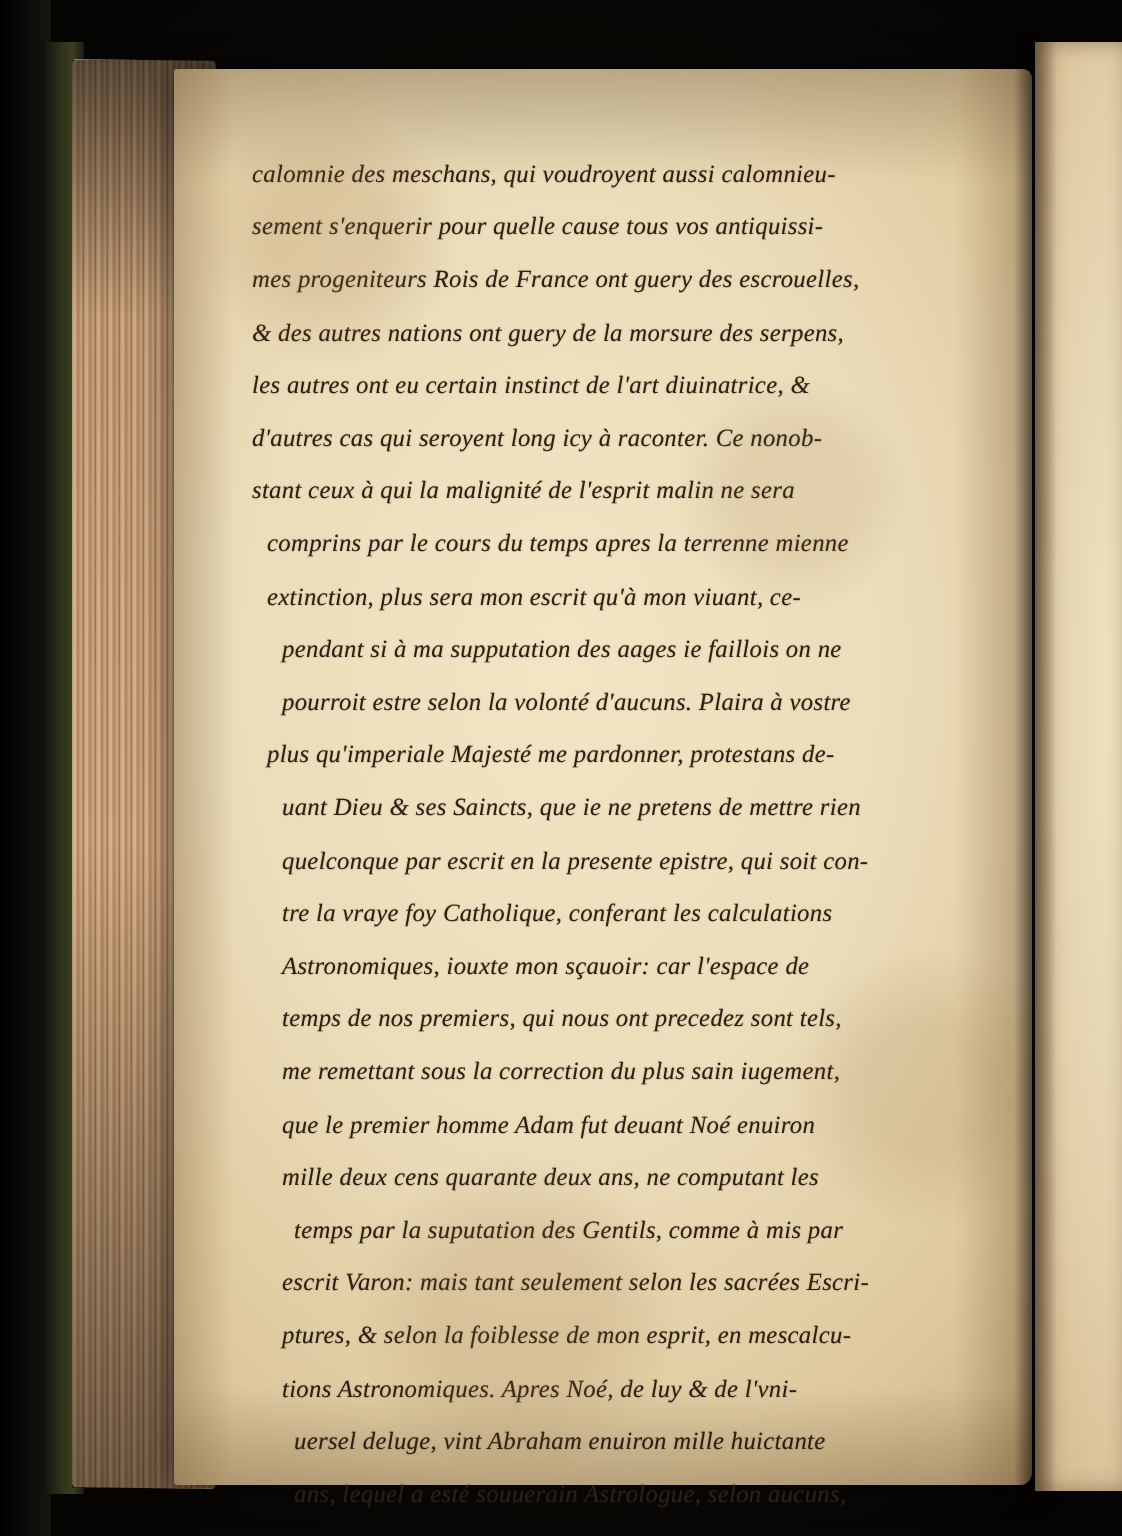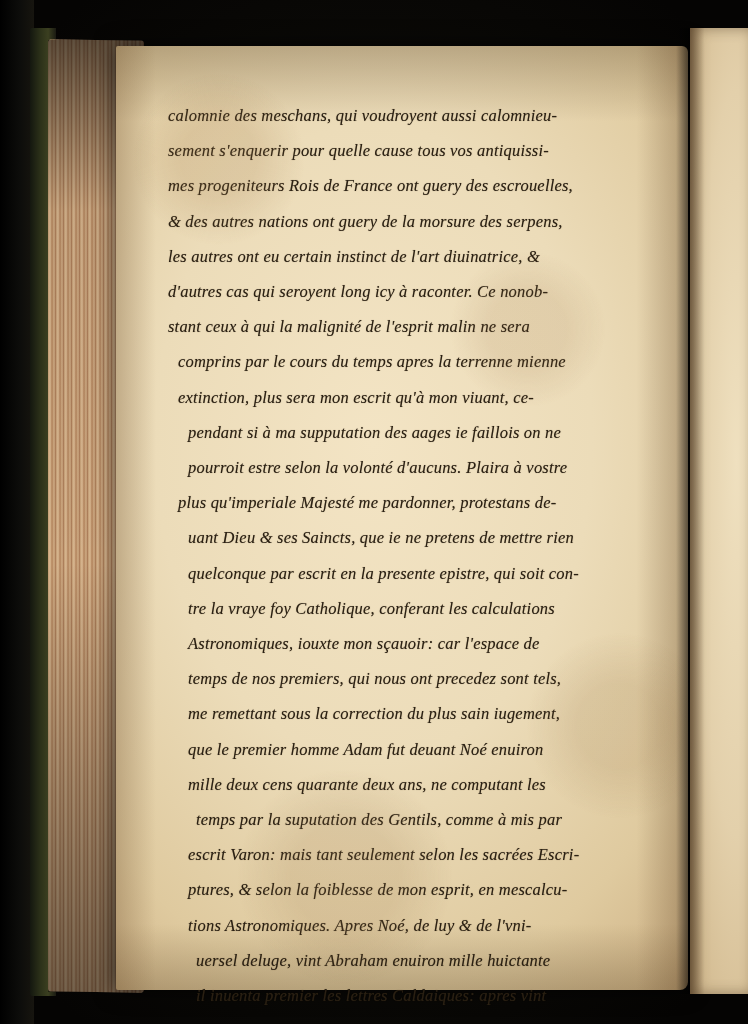--- a/index.html
+++ b/index.html
@@ -162,20 +162,21 @@
         <div class="line i3">Astronomiques, iouxte mon sçauoir: car l'espace de</div>
         <div class="line i3">temps de nos premiers, qui nous ont precedez sont tels,</div>
         <div class="line i3">me remettant sous la correction du plus sain iugement,</div>
         <div class="line i3">que le premier homme Adam fut deuant Noé enuiron</div>
         <div class="line i3">mille deux cens quarante deux ans, ne computant les</div>
         <div class="line i4">temps par la suputation des Gentils, comme à mis par</div>
         <div class="line i3">escrit Varon: mais tant seulement selon les sacrées Escri-</div>
         <div class="line i3">ptures, &amp; selon la foiblesse de mon esprit, en mescalcu-</div>
         <div class="line i3">tions Astronomiques. Apres Noé, de luy &amp; de l'vni-</div>
         <div class="line i4">uersel deluge, vint Abraham enuiron mille huictante</div>
+        <div class="line i4">ans, lequel a esté souuerain Astrologue, selon aucuns,</div>
         <div class="line i4">il inuenta premier les lettres Caldaiques: apres vint</div>
       </div>
     <div class="folio"></div>
   </div>
 
   <div class="spine-shadow"></div>
   <div class="leaf-right">
     
   </div>
 </div>

